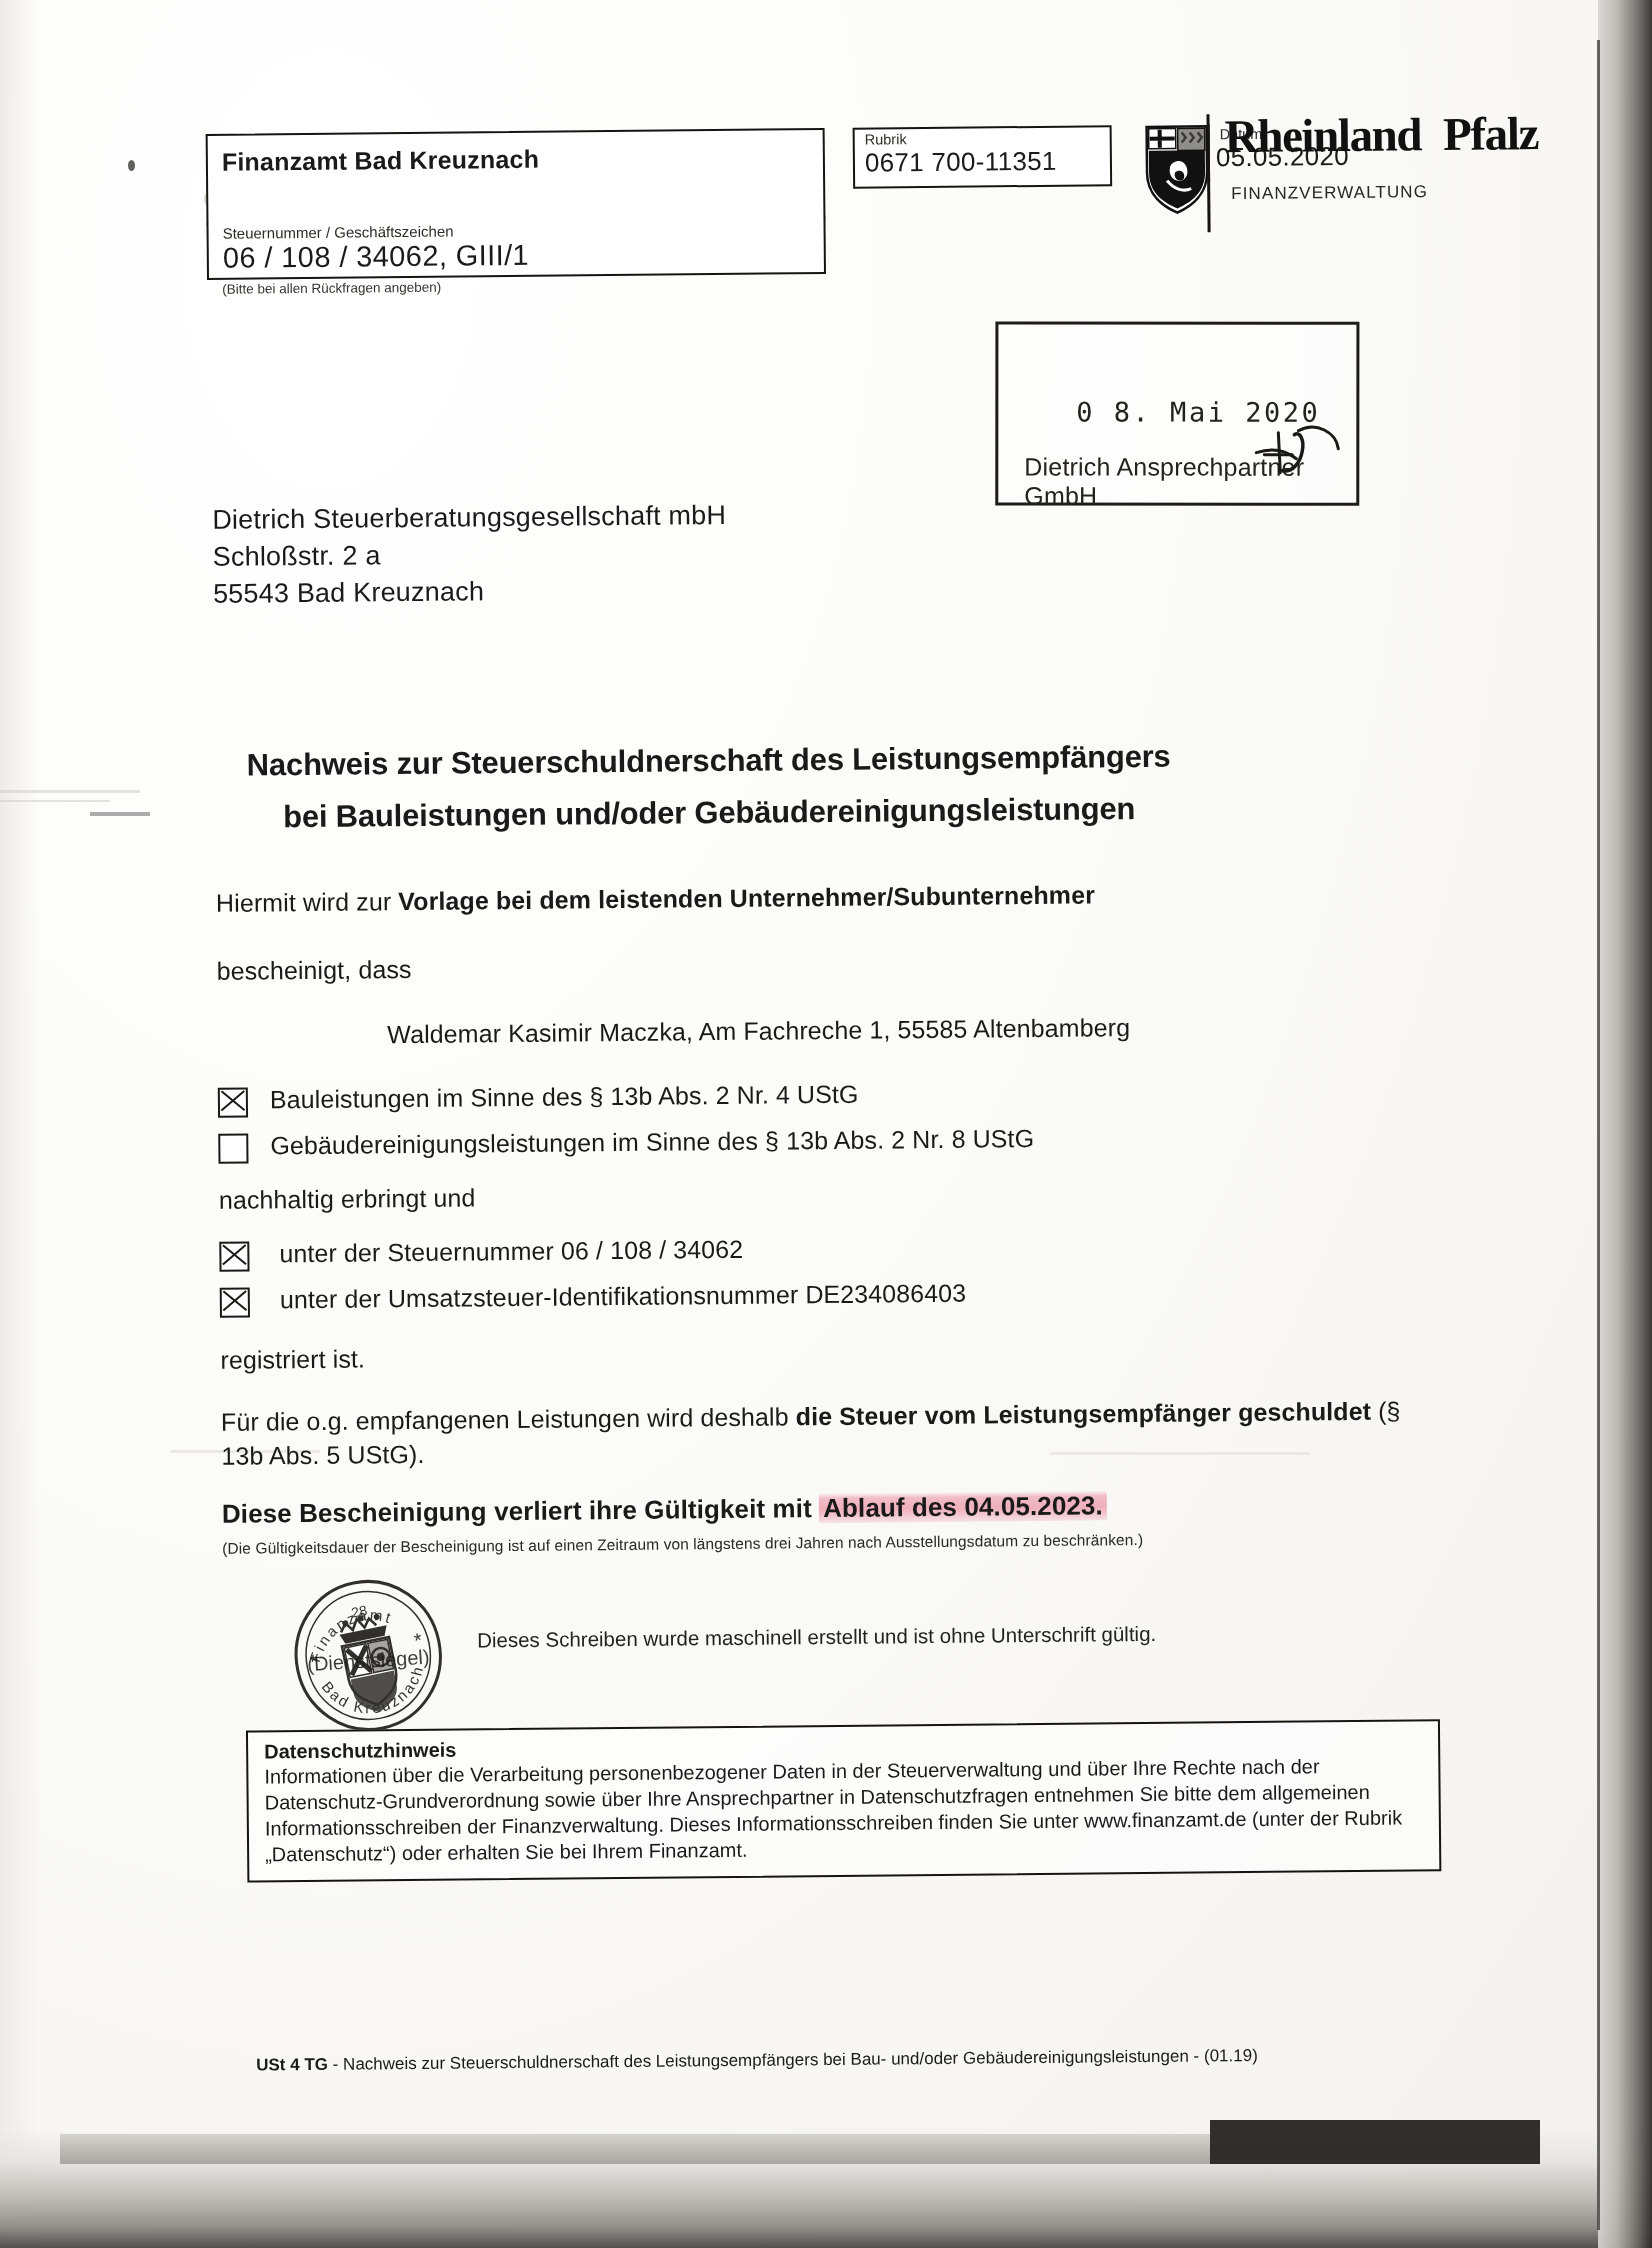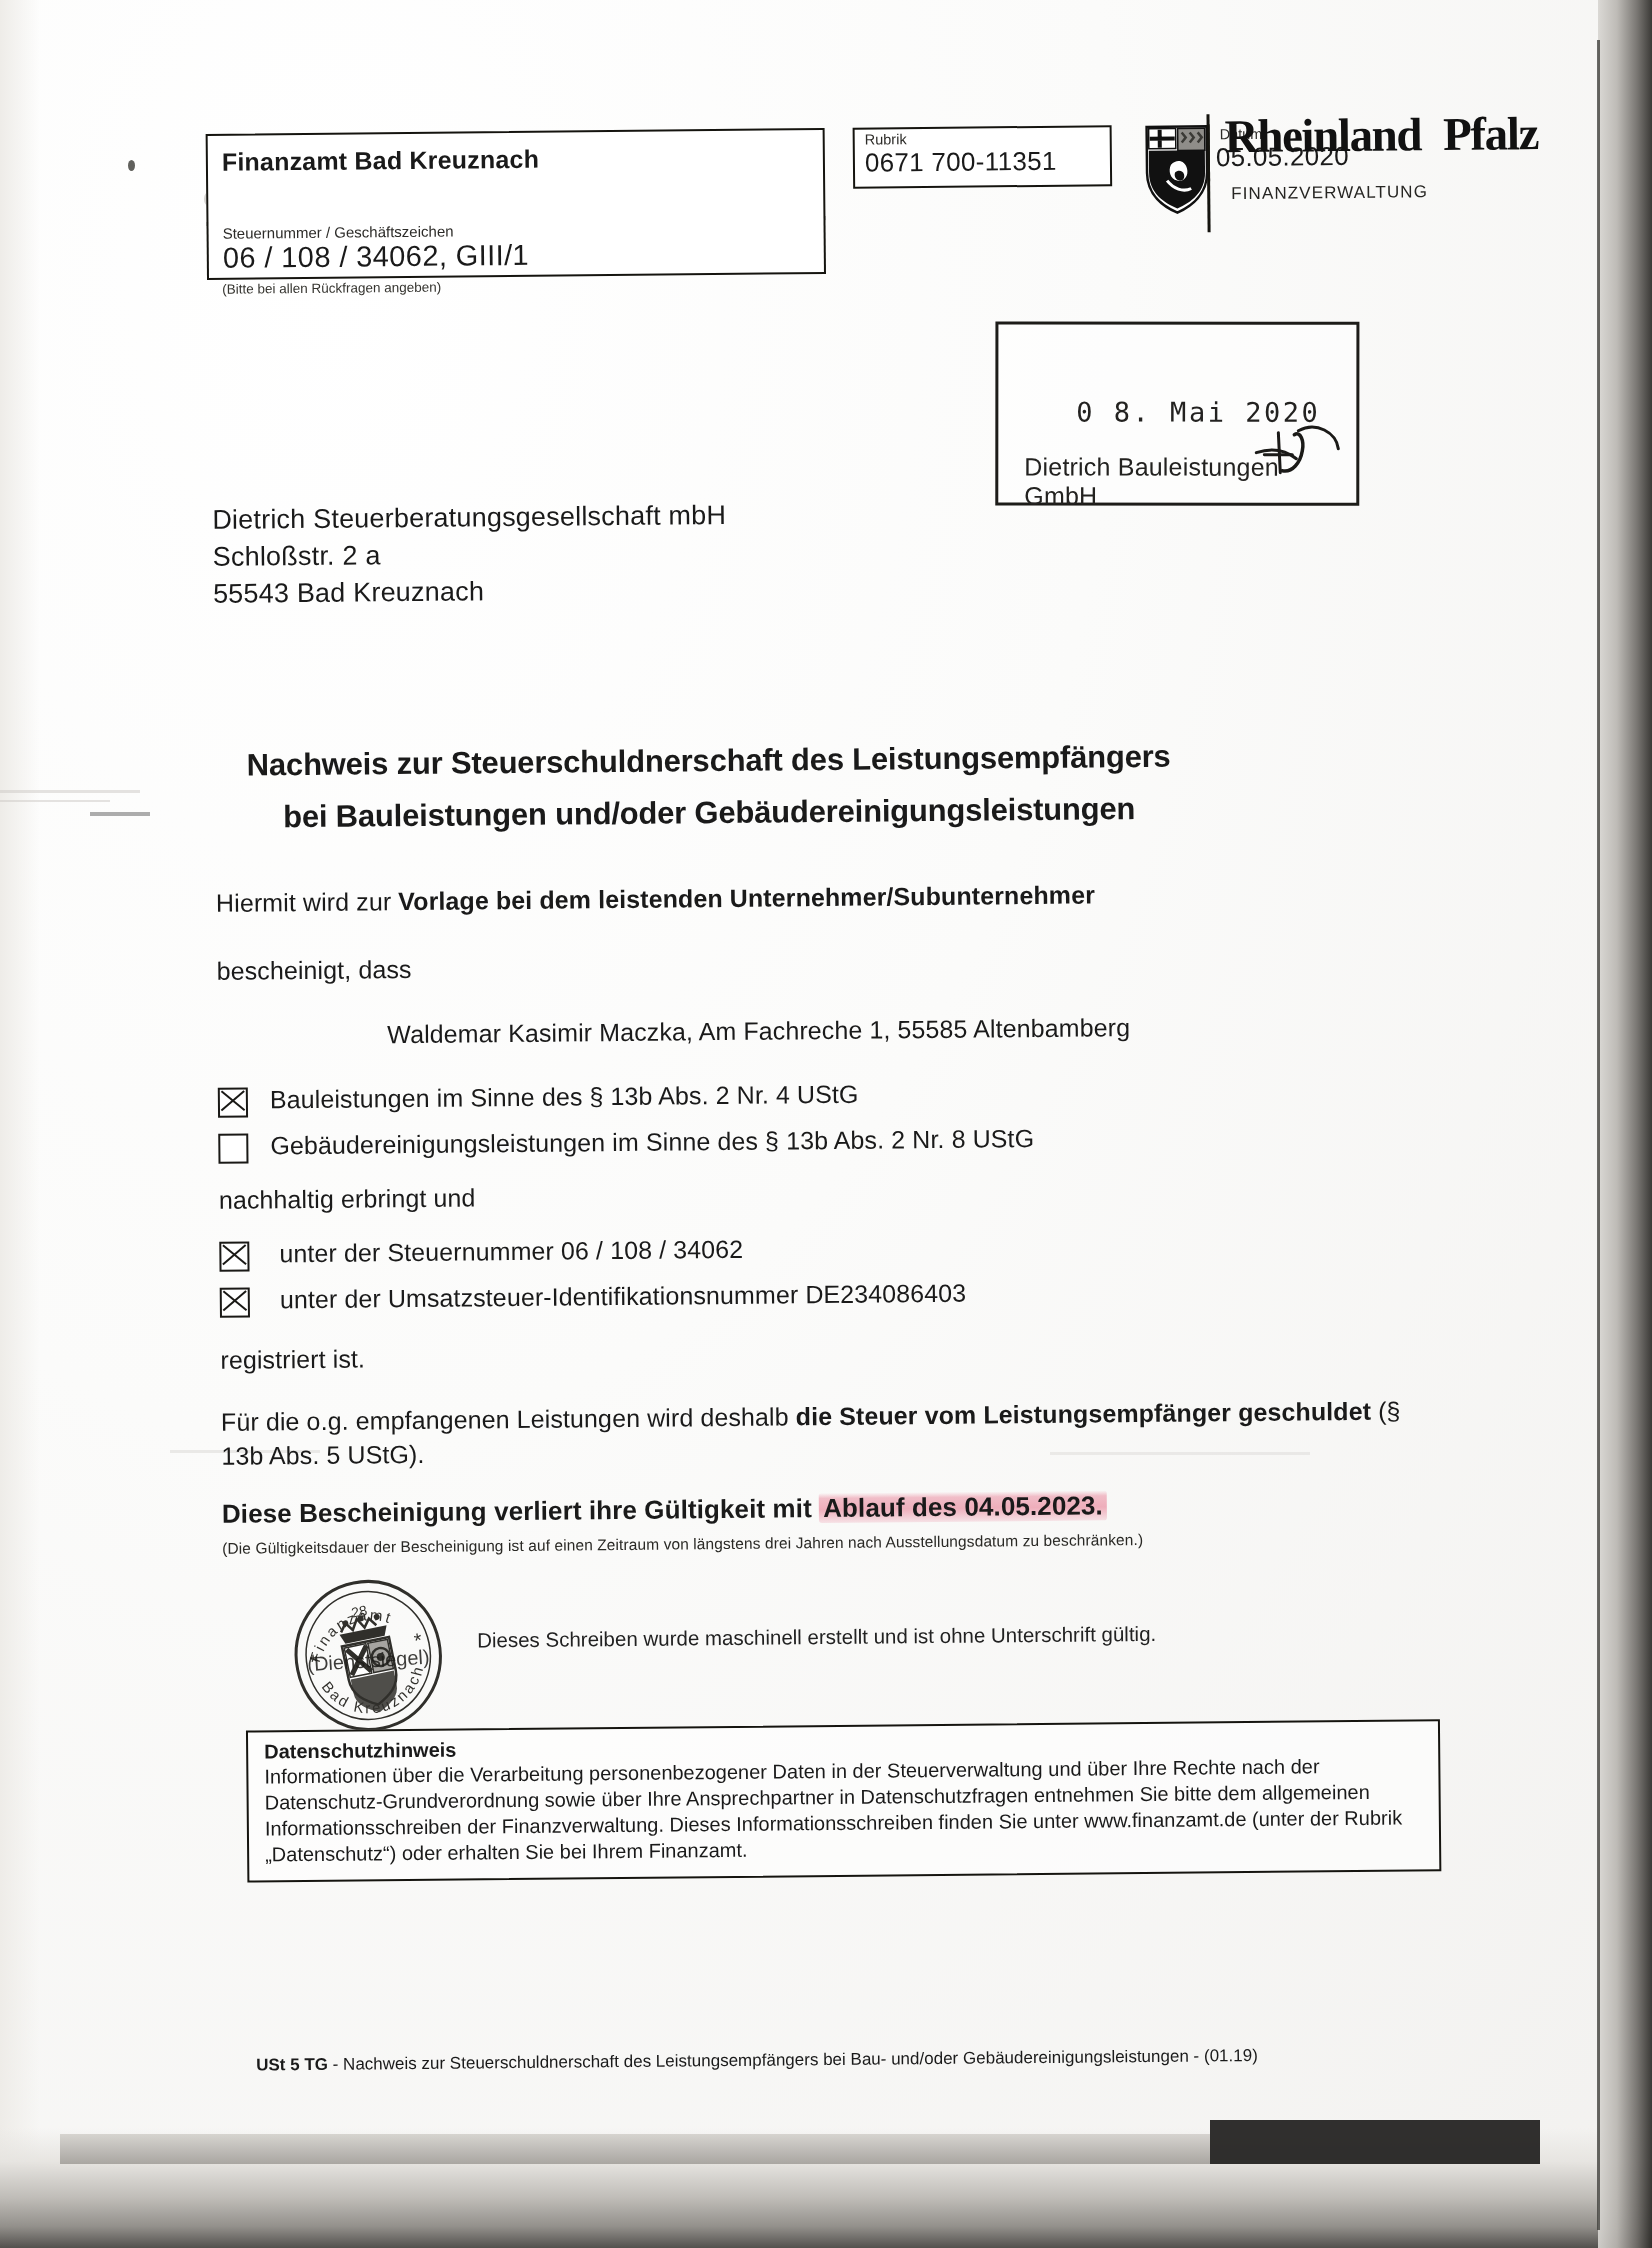--- a/index.html
+++ b/index.html
@@ -267,21 +267,21 @@
     <div id="rlp-rule"></div>
     <div id="date-box">
       <div id="date-label">Datum</div>
       <div id="date-value">05.05.2020</div>
     </div>
     <div id="rlp-logo">Rheinland Pfalz</div>
     <div id="rlp-sub">FINANZVERWALTUNG</div>
 
     <div id="stamp-eingegangen">
       <div id="stamp-date">0 8. Mai 2020</div>
-      <div id="stamp-company">Dietrich Bauleistungen GmbH</div>
+      <div id="stamp-company">Dietrich Ansprechpartner GmbH</div>
       <div id="stamp-signature">
         <svg width="120" height="72" viewBox="0 0 120 72">
           <path d="M8 40 c18 -6 30 -2 40 6" stroke="#1b1a18" stroke-width="3" fill="none" stroke-linecap="round"></path>
           <path d="M30 20 l2 40" stroke="#1b1a18" stroke-width="3" fill="none" stroke-linecap="round"></path>
           <path d="M16 42 h28" stroke="#1b1a18" stroke-width="3" fill="none" stroke-linecap="round"></path>
           <path d="M46 22 c6 -4 10 6 8 16 c-2 12 -10 22 -20 20" stroke="#1b1a18" stroke-width="3.5" fill="none" stroke-linecap="round"></path>
           <path d="M50 18 c18 -10 38 2 40 18" stroke="#1b1a18" stroke-width="3" fill="none" stroke-linecap="round"></path>
         </svg>
       </div>
     </div>
@@ -368,21 +368,21 @@
     <div id="seal-caption">(Dienstsiegel)</div>
 
     <div id="machine-note">Dieses Schreiben wurde maschinell erstellt und ist ohne Unterschrift gültig.</div>
 
     <div id="privacy-box">
       <div id="privacy-title">Datenschutzhinweis</div>
       <div id="privacy-body">Informationen über die Verarbeitung personenbezogener Daten in der Steuerverwaltung und über Ihre Rechte nach der Datenschutz-Grundverordnung sowie über Ihre Ansprechpartner in Datenschutzfragen entnehmen Sie bitte dem allgemeinen Informationsschreiben der Finanzverwaltung. Dieses Informationsschreiben finden Sie unter www.finanzamt.de (unter der Rubrik „Datenschutz“) oder erhalten Sie bei Ihrem Finanzamt.</div>
     </div>
 
     <div id="footer">
-      <b>USt 5 TG</b><span> - Nachweis zur Steuerschuldnerschaft des Leistungsempfängers bei Bau- und/oder Gebäudereinigungsleistungen - (01.19)</span>
+      <b>USt 4 TG</b><span> - Nachweis zur Steuerschuldnerschaft des Leistungsempfängers bei Bau- und/oder Gebäudereinigungsleistungen - (01.19)</span>
     </div>
 
   </div>
 
   <div id="scan-edge-bottom"></div>
   <div id="scan-gray-block"></div>
   <div id="scan-black-block"></div>
   <div id="scan-edge-right"></div>
   <div id="scan-edge-right-line"></div>
 </div>

